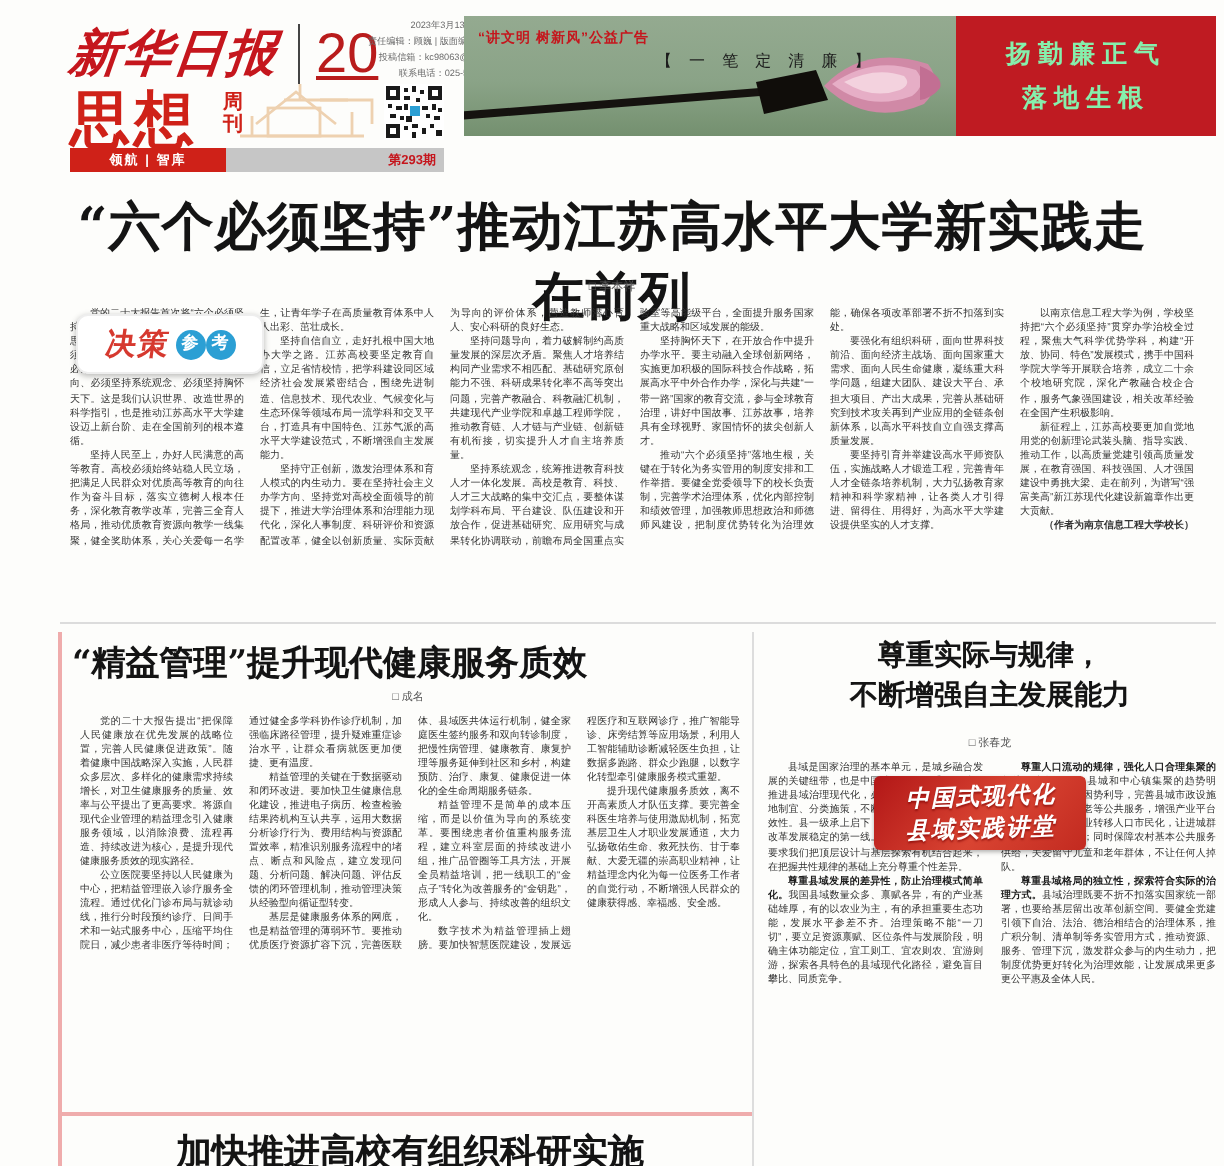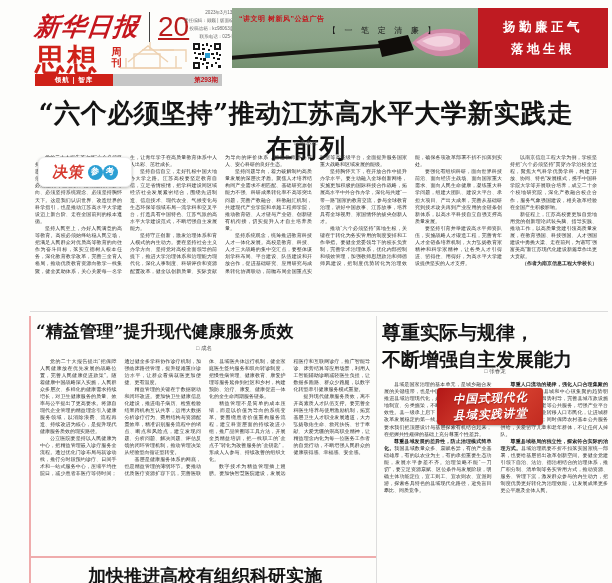--- a/index.html
+++ b/index.html
@@ -51,21 +51,21 @@
   .psa-slogan {
     position:absolute; left:7px; top:6px; font-size:7px; font-weight:bold; color:#c5161d; letter-spacing:.5px;
   }
   .psa-caption {
     position:absolute; left:96px; top:17px; font-size:8px; color:#1c1c1c; letter-spacing:3px;
     font-family:"DejaVu Serif","Liberation Serif",serif;
   }
   .psa-art { position:absolute; left:0; top:0; }
   .right-banner {
     position:absolute; left:478px; top:8px; width:130px; height:60px;
-    background:#bf1b22; color:#ffffff; display:flex; flex-direction:column;
+    background:#bf1b22; color:#86efac; display:flex; flex-direction:column;
     align-items:center; justify-content:center; gap:5px;
   }
   .right-banner div { font-size:12.5px; font-weight:bold; letter-spacing:3.5px; }
   
   .headline1 {
     position:absolute; left:30px; top:96px; width:552px;
     font-size:26px; font-weight:bold; color:#141414; text-align:center; letter-spacing:.5px;
     font-family:"DejaVu Serif","Liberation Serif",serif;
   }
   .byline { color:#555; text-align:center; }
@@ -104,22 +104,22 @@
     font-family:"DejaVu Serif","Liberation Serif",serif;
   }
   .byline2 { position:absolute; left:36px; top:345px; width:336px; font-size:5.5px; }
   .body2 {
     position:absolute; left:40px; top:358px; width:330px; height:196px;
     column-count:4; column-gap:8px; font-size:5px; line-height:1.4;
   }
   
   .headline3 {
     position:absolute; left:382px; top:320px; width:226px;
-    font-size:19px; font-weight:bold; color:#141414; line-height:1.4;
-    font-family:Liberation Sans, sans-serif;
+    font-size:14px; font-weight:bold; color:#141414; text-align:center; line-height:1.4;
+    font-family:Liberation Mono, monospace;
   }
   .byline3 { position:absolute; left:382px; top:368px; width:226px; font-size:5.5px; }
   .body3 {
     position:absolute; left:384px; top:381px; width:224px; height:202px;
     column-count:2; column-gap:9px; font-size:5px; line-height:1.42;
   }
   .body3 b { font-weight:bold; color:#1c1c1c; }
   .county-badge {
     position:absolute; left:437px; top:388px; width:106px; height:37px;
     background:linear-gradient(130deg,#b21717 0%,#d94432 55%,#c22a20 100%);

